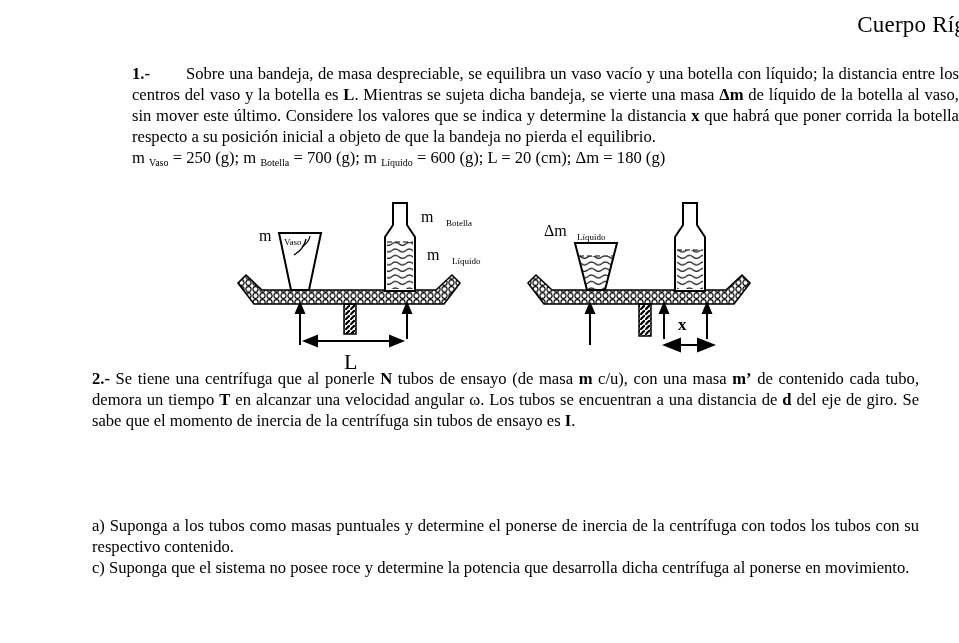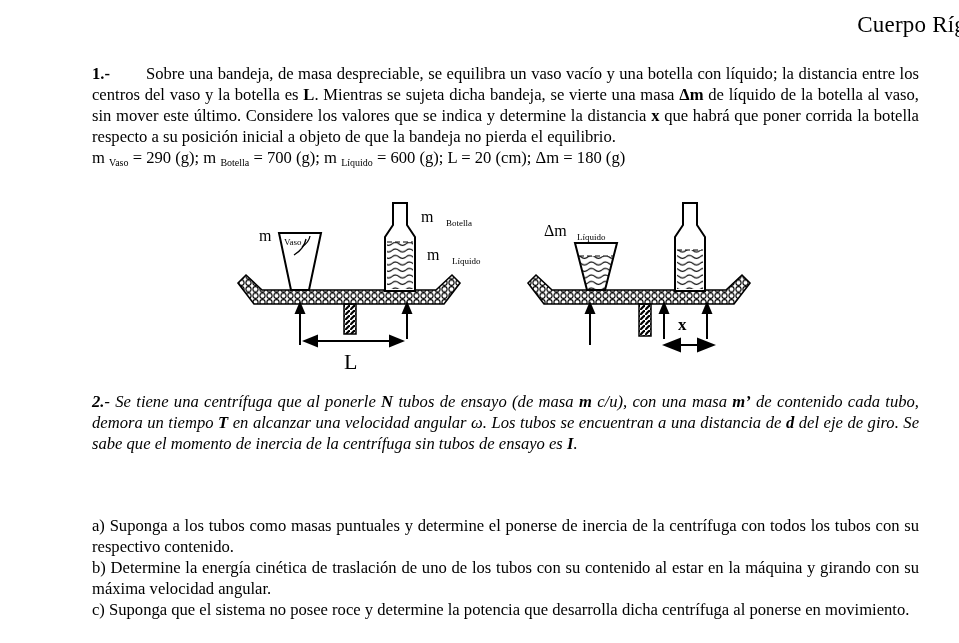--- a/index.html
+++ b/index.html
@@ -9,43 +9,43 @@
   }
   .title{
     position:absolute;top:12px;left:0;width:100%;text-align:right;
     font-size:23px;font-weight:normal;letter-spacing:.2px;margin-left:37px;
   }
   .block{
     position:absolute;left:92px;width:827px;
     font-size:16.6px;line-height:21px;text-align:justify;
   }
   .block p{margin:0;}
-  #p1-block{top:63px;}
-  #p2-block{top:391px;font-style:italic;}
+  #p1-block{top:63px;margin-left:40px;}
+  #p2-block{top:368px;}
   #abc-block{top:515px;}
   .seg-b{font-weight:bold;}
   .seg-sub{font-size:10px;vertical-align:-3px;}
   .seg-sup{font-size:10.5px;vertical-align:5px;}
   #figure-wrap{position:absolute;top:195px;left:0;width:959px;height:190px;}
   svg text{font-family:"Liberation Serif",serif;fill:#000;}
   .lbl-main{font-size:16px;}
   .lbl-sub{font-size:9px;}
   .lbl-dim{font-size:22px;}
   .lbl-dim-x{font-size:17px;font-weight:bold;}
 </style>
 </head>
 <body>
 
 <div class="page">
 
   <div class="title">Cuerpo Rígido</div>
 
   <div class="block" id="p1-block">
     <p><span class="seg-b">1.-</span><span>&nbsp;&nbsp;&nbsp;&nbsp;&nbsp;&nbsp;&nbsp; Sobre una bandeja, de masa despreciable, se equilibra un vaso vacío y una botella con líquido; la distancia entre los centros del vaso y la botella es </span><span class="seg-b">L</span><span>. Mientras se sujeta dicha bandeja, se vierte una masa </span><span class="seg-b">Δm</span><span> de líquido de la botella al vaso, sin mover este último. Considere los valores que se indica y determine la distancia </span><span class="seg-b">x</span><span> que habrá que poner corrida la botella respecto a su posición inicial a objeto de que la bandeja no pierda el equilibrio.</span></p>
-    <p><span>m </span><span class="seg-sub">Vaso</span><span> = 290 (g); m </span><span class="seg-sub">Botella</span><span> = 700 (g); m </span><span class="seg-sub">Líquido</span><span> = 600 (g); L = 20 (cm); Δm = 180 (g)</span></p>
+    <p><span>m </span><span class="seg-sub">Vaso</span><span> = 250 (g); m </span><span class="seg-sub">Botella</span><span> = 700 (g); m </span><span class="seg-sub">Líquido</span><span> = 600 (g); L = 20 (cm); Δm = 180 (g)</span></p>
   </div>
 
   <div id="figure-wrap">
     <svg width="959" height="190" viewBox="0 0 959 190">
       <defs>
         <pattern id="chain" width="7" height="6.5" patternUnits="userSpaceOnUse">
           <circle cx="3.5" cy="3.25" r="2.6" fill="none" stroke="#000" stroke-width="1.1"></circle>
         </pattern>
         <pattern id="waves" width="14" height="6.5" patternUnits="userSpaceOnUse">
           <path d="M0,3.5 Q3.5,0.5 7,3.5 T14,3.5" fill="none" stroke="#000" stroke-width="1.1"></path>
@@ -140,17 +140,16 @@
       </g>
     </svg>
   </div>
 
   <div class="block" id="p2-block">
     <p><span class="seg-b">2.-</span><span> Se tiene una centrífuga que al ponerle </span><span class="seg-b">N</span><span> tubos de ensayo (de masa </span><span class="seg-b">m</span><span> c/u), con una masa </span><span class="seg-b">m’</span><span> de contenido cada tubo, demora un tiempo </span><span class="seg-b">T</span><span> en alcanzar una velocidad angular ω. Los tubos se encuentran a una distancia de </span><span class="seg-b">d</span><span> del eje de giro. Se sabe que el momento de inercia de la centrífuga sin tubos de ensayo es </span><span class="seg-b">I</span><span>.</span></p>
   </div>
 
   <div class="block" id="abc-block">
     <p>a) Suponga a los tubos como masas puntuales y determine el ponerse de inercia de la centrífuga con todos los tubos con su respectivo contenido.</p>
-    <p>b) Determine la energía cinética de traslación de uno de los tubos con su contenido al estar en la máquina y girando con su máxima velocidad angular.</p>
     <p>c) Suponga que el sistema no posee roce y determine la potencia que desarrolla dicha centrífuga al ponerse en movimiento.</p>
   </div>
 
 </div>
 
 </body></html>

